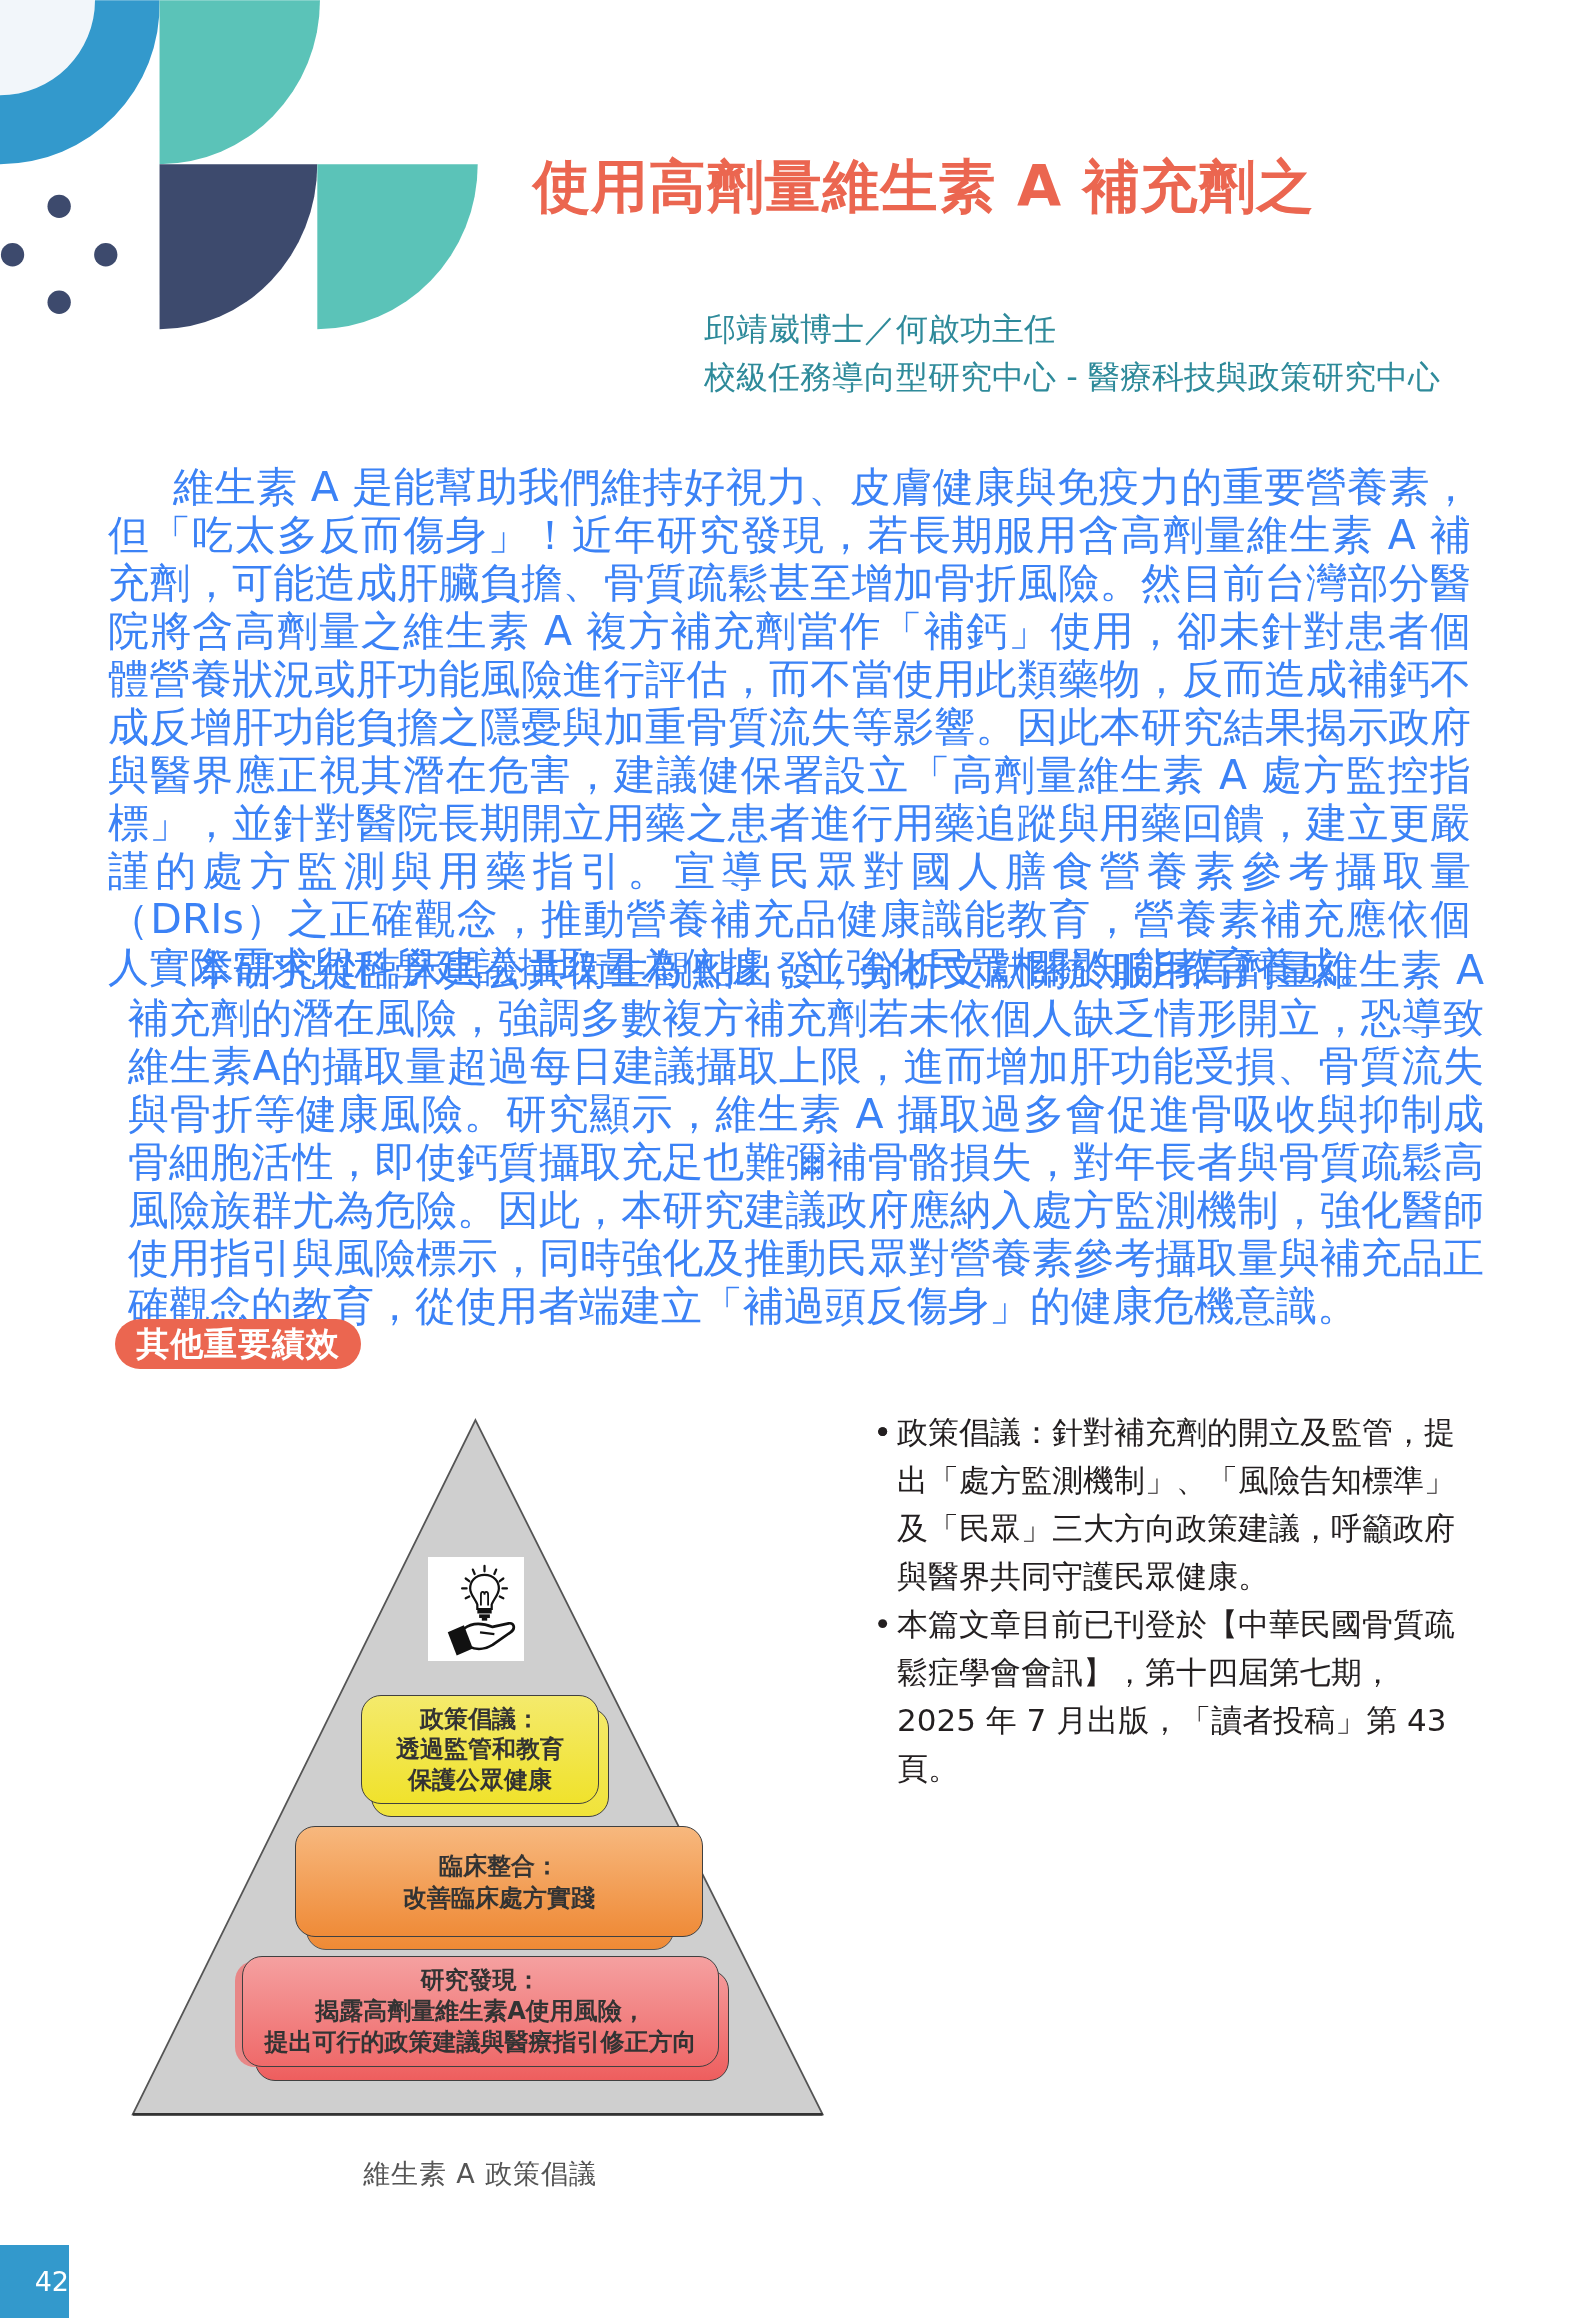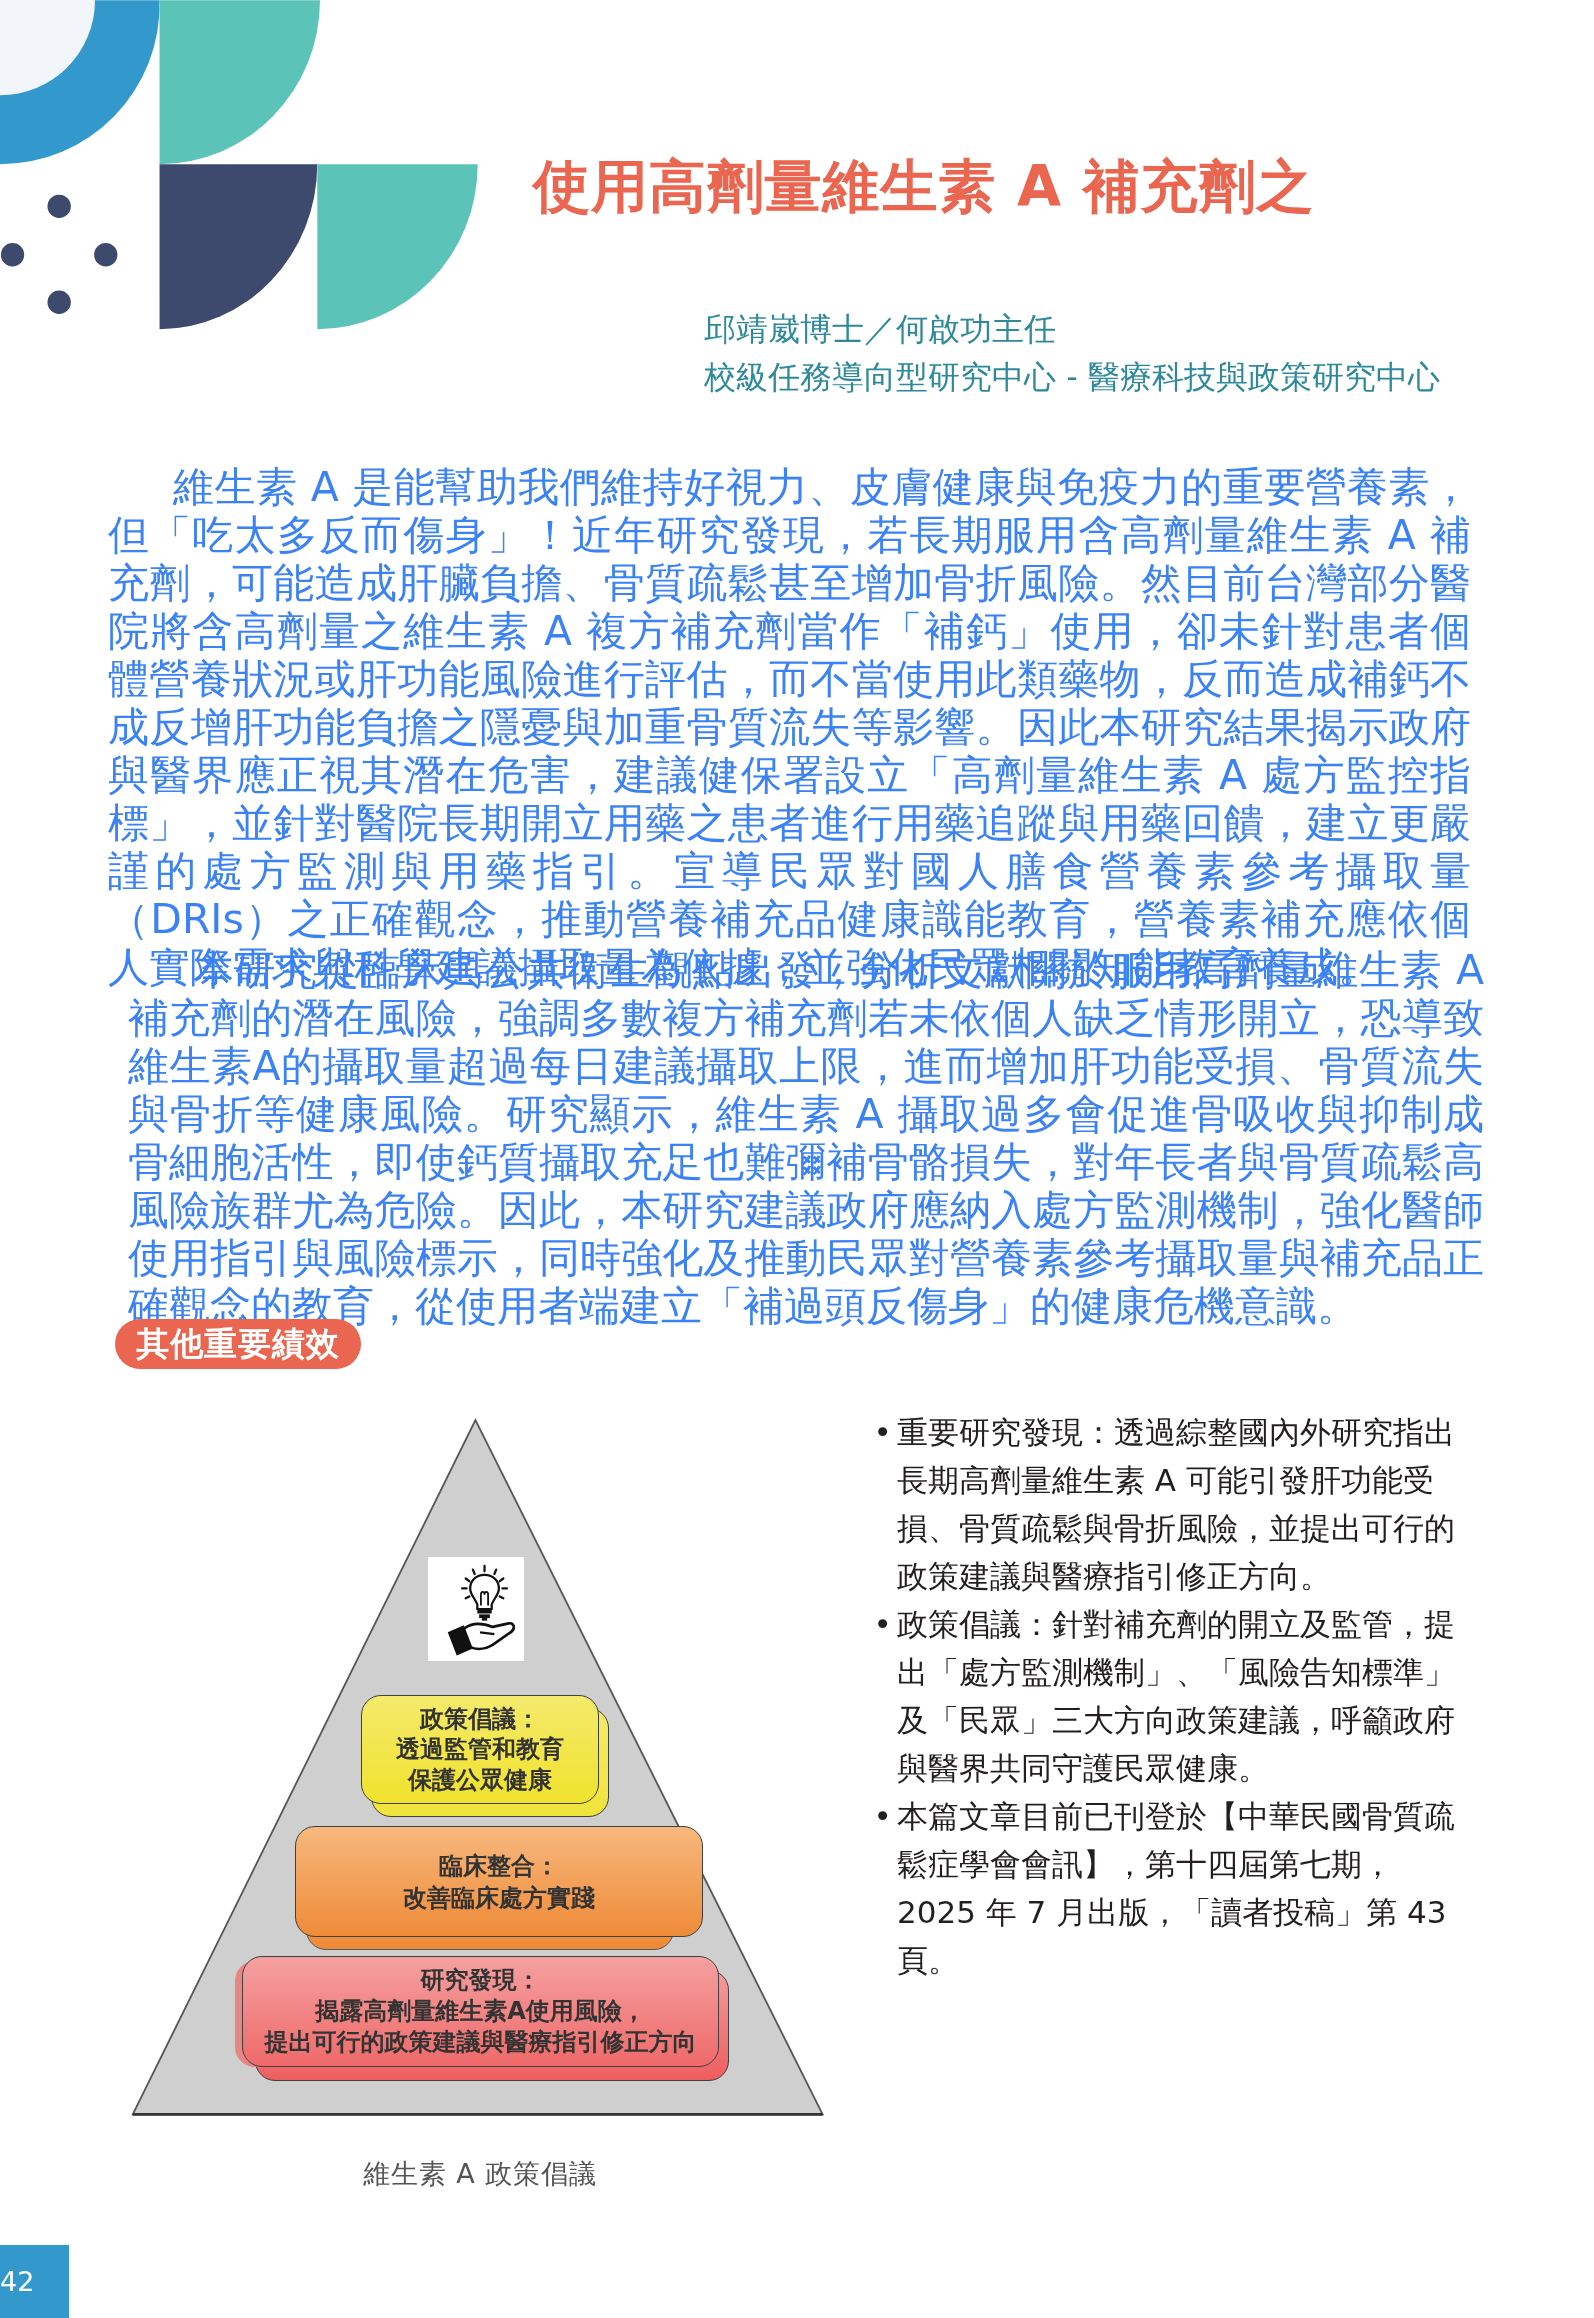--- a/index.html
+++ b/index.html
@@ -32,21 +32,21 @@
   .icon-card { position:absolute; left:428px; top:1557px; width:96px; height:104px; background:#fff; }
 
   .caption { position:absolute; left:323px; top:2156px; width:314px; text-align:center;
              font-size:27px; color:#555; letter-spacing:0.9px; }
 
   .bullets { position:absolute; left:870px; top:1408px; width:592px; font-size:31px; line-height:48px; color:#231f20; }
   .bullet { position:relative; padding-left:27px; }
   .bullet .dot { position:absolute; left:3.6px; top:0; }
 
   .page-num { position:absolute; left:0; top:2245px; width:69px; height:74px; color:#fff;
-              font-size:27px; line-height:74px; text-align:left; }
+              font-size:27px; line-height:74px; text-align:right; }
 </style>
 </head>
 <body>
 
 <svg class="deco" viewBox="0 0 540 380" width="484" height="341">
 
   <circle cx="0" cy="0" r="106" fill="#F2F6FA"></circle>
 
   <path d="M0,0 L178,0 A178,178 0 0 1 0,183 Z M0,0 L0,106 A106,106 0 0 0 106,0 Z" fill="#3399CC" fill-rule="evenodd"></path>
 
@@ -129,21 +129,20 @@
     <span class="ln">揭露高劑量維生素A使用風險，</span>
     <span class="ln">提出可行的政策建議與醫療指引修正方向</span>
   </div>
 
   <div class="caption">維生素 A 政策倡議</div>
 </div>
 
 <div class="bullets">
   <div class="bullet">
     <span class="dot">•</span>
-    <span>重要研究發現：透過綜整國內外研究指出長期高劑量維生素 A 可能引發肝功能受損、骨質疏鬆與骨折風險，並提出可行的政策建議與醫療指引修正方向。</span>
   </div>
   <div class="bullet">
     <span class="dot">•</span>
     <span>政策倡議：針對補充劑的開立及監管，提出「處方監測機制」、「風險告知標準」及「民眾」三大方向政策建議，呼籲政府與醫界共同守護民眾健康。</span>
   </div>
   <div class="bullet">
     <span class="dot">•</span>
     <span>本篇文章目前已刊登於【中華民國骨質疏鬆症學會會訊】，第十四屆第七期，2025 年 7 月出版，「讀者投稿」第 43 頁。</span>
   </div>
 </div>

